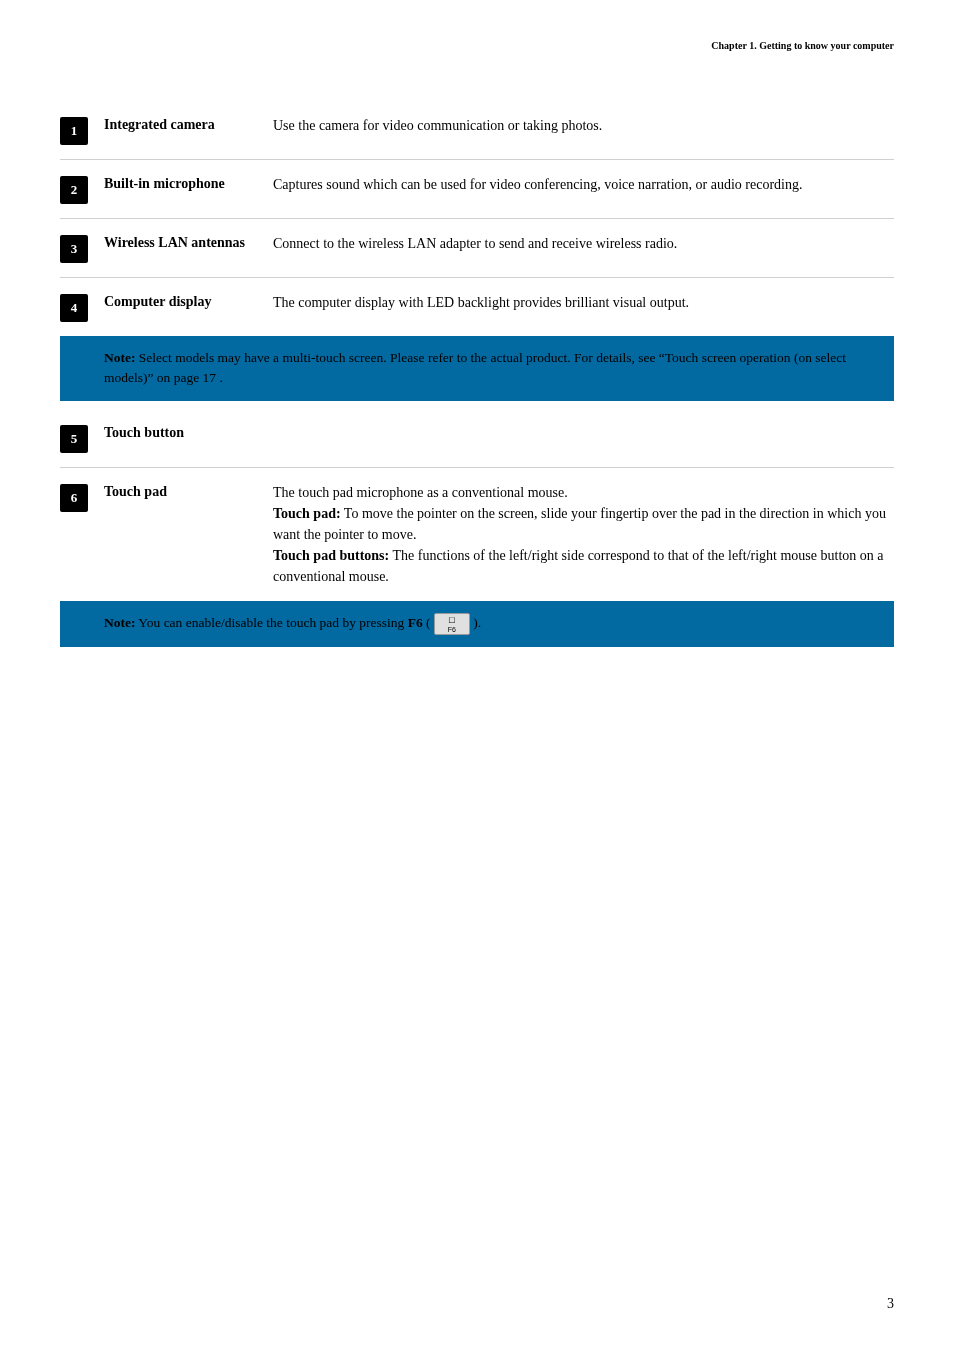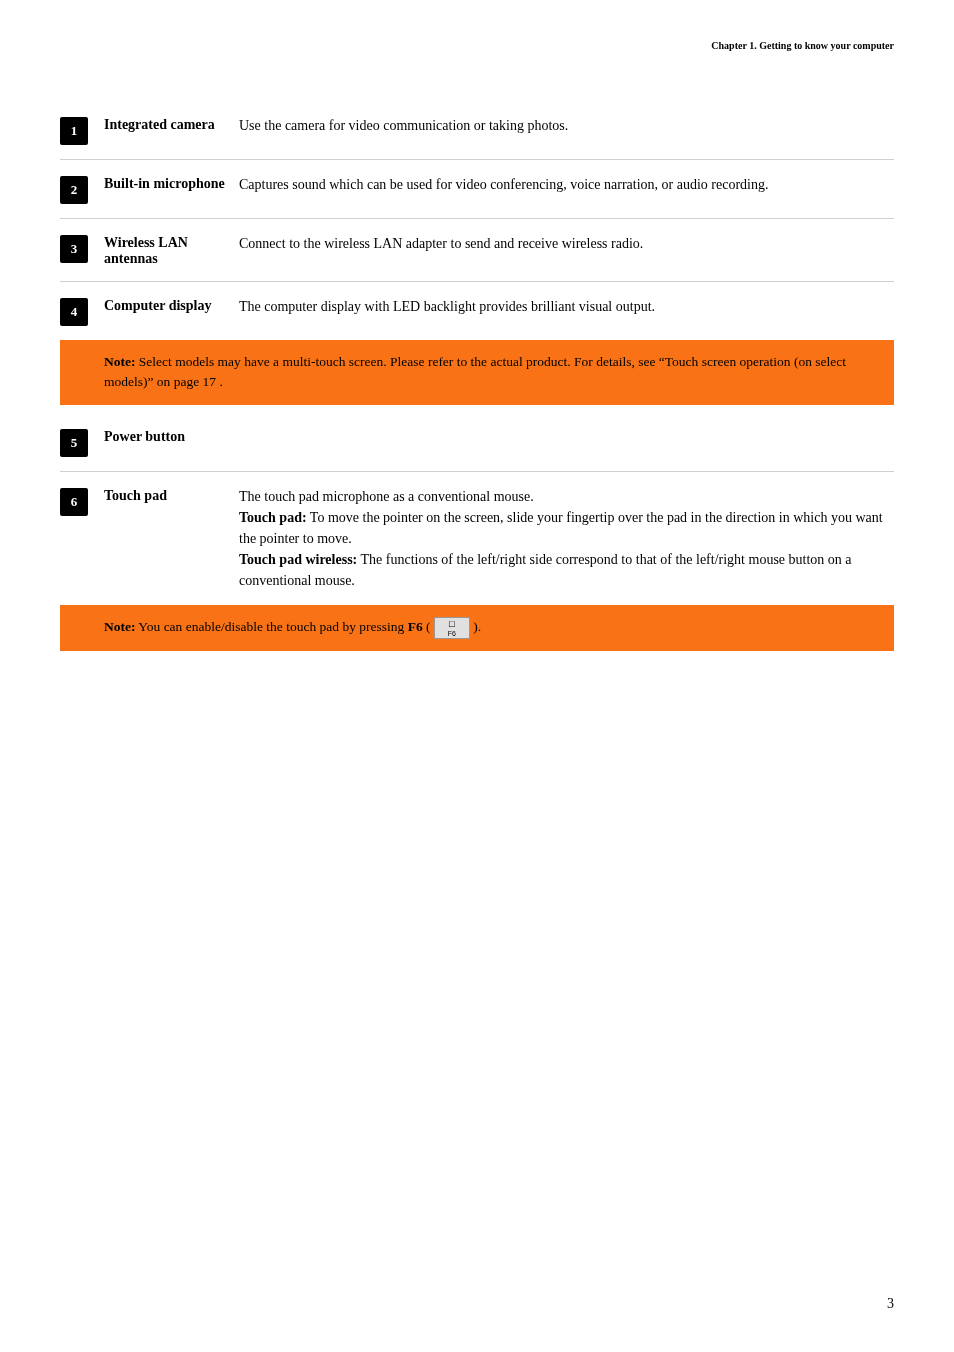--- a/index.html
+++ b/index.html
@@ -43,37 +43,37 @@
       font-size: 13px;
       display: flex;
       align-items: center;
       justify-content: center;
       flex-shrink: 0;
       margin-top: 2px;
       border-radius: 2px;
     }
 
     .term-col {
-      width: 151px;
+      width: 185px;
       flex-shrink: 0;
       padding-left: 16px;
       padding-right: 10px;
       font-weight: bold;
       font-size: 14px;
       padding-top: 2px;
     }
 
     .desc-col {
       flex: 1;
       font-size: 14px;
       line-height: 1.5;
     }
 
     .note-box-full {
-      background: #f97316;
+      background: #0369a1;
       padding: 12px 16px 12px 44px;
       font-size: 13.5px;
       line-height: 1.5;
       margin-bottom: 0;
     }
 
     .touch-pad-extra {
       margin-top: 0;
       font-size: 14px;
       line-height: 1.5;
@@ -174,36 +174,36 @@
 
   <div style="margin: 8px 0;"></div>
 
   <div>
 
     <div class="row-wrapper">
       <div class="content-row">
         <div class="number-badge">
           <span>5</span>
         </div>
-        <div class="term-col">Power button</div>
+        <div class="term-col">Touch button</div>
       </div>
     </div>
 
     <div class="row-wrapper">
       <div class="content-row" style="align-items: flex-start;">
         <div class="number-badge">
           <span>6</span>
         </div>
         <div class="term-col">Touch pad</div>
         <div class="desc-col">
           <span>The touch pad microphone as a conventional mouse.</span>
           <div class="touch-pad-extra">
             <span class="bold-inline">Touch pad:</span><span> To move the pointer on the screen, slide your fingertip over the pad in the direction in which you want the pointer to move.</span>
             <br>
-            <span class="bold-inline">Touch pad wireless:</span><span> The functions of the left/right side correspond to that of the left/right mouse button on a conventional mouse.</span>
+            <span class="bold-inline">Touch pad buttons:</span><span> The functions of the left/right side correspond to that of the left/right mouse button on a conventional mouse.</span>
           </div>
         </div>
       </div>
     </div>
 
   </div>
 
   <div class="note-box-full">
     <span class="bold-inline">Note:</span><span> You can enable/disable the touch pad by pressing </span><span class="bold-inline">F6</span><span> ( </span><span class="key-icon" style="font-size:8px; line-height: 22px; padding: 0 2px; display:inline-block; vertical-align: middle;">
       <span style="display:block; font-size:8px; line-height:10px; margin-top:2px;">☐</span>

